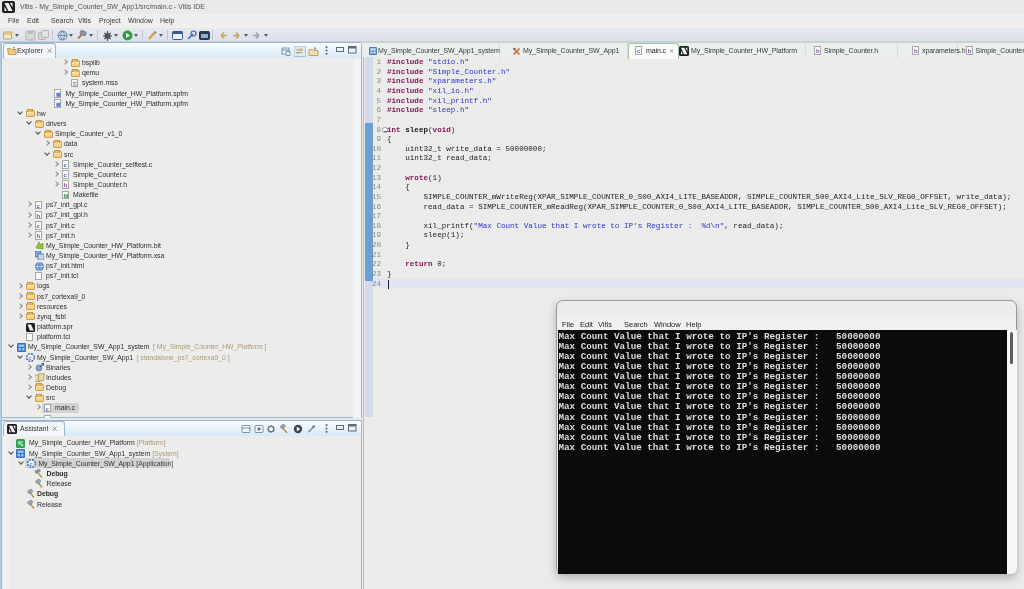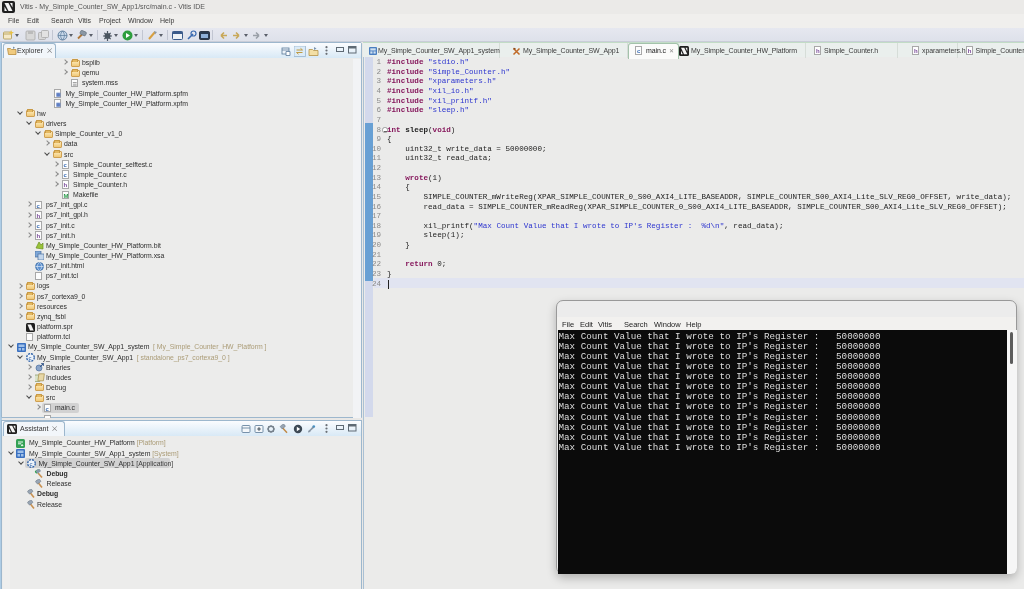--- a/index.html
+++ b/index.html
@@ -42,21 +42,21 @@
 .str{color:#2d35cf}
 #foldm{left:382px;top:127px;width:5.5px;height:5.5px;border:1px solid #9a9a9a;border-radius:50%;background:#fff}
 #foldm:before{content:"";position:absolute;left:1px;top:2.5px;width:3px;height:1px;background:#666}
 
 #tt{left:556px;top:300px;width:461px;height:274px;background:#ececec;border:1px solid #999;border-radius:7px 7px 7px 7px;box-shadow:0 4px 10px rgba(0,0,0,.25)}
 #ttbar{position:absolute;left:0;top:0;width:100%;height:16px;font-size:7.5px;color:#1c1c1c}
 #ttmenu{position:absolute;left:0;top:16px;width:100%;height:13px;background:#f2f1ef;font-size:7.5px;color:#1c1c1c}
 #ttblack{position:absolute;left:1px;top:29px;width:449px;height:244px;background:#0b0b0b}
 #ttscroll{position:absolute;left:450px;top:29px;width:10px;height:244px;background:#f6f6f6;border-radius:0 0 6px 0}
 #ttthumb{position:absolute;left:3px;top:2px;width:3px;height:32px;background:#5c5c5c;border-radius:2px}
-#ttext{position:absolute;left:0.5px;top:1.5px;color:#dedede;font-family:"Liberation Mono",monospace;font-size:9.25px;line-height:10.12px;font-weight:normal;white-space:pre}
+#ttext{position:absolute;left:0.5px;top:1.5px;color:#dedede;font-family:"Liberation Mono",monospace;font-size:9.25px;line-height:10.12px;font-weight:bold;white-space:pre}
 </style></head><body>
 <div id="stage">
     <div class="abs" style="left:0;top:42px;width:1.5px;height:547px;background:#aecde6"></div>
 
 <div class="abs" id="titlebar">
   <svg class="abs" style="left:2px;top:1px" width="13" height="12">
         <rect x="0" y="0" width="13" height="12" rx="2" fill="#1f1f1f"></rect>
         <path d="M2.5 2 L6.5 2 L10.5 10 L6.5 10 Z" fill="#f5f5f5"></path>
         <path d="M8 2 L10.5 2 L10.5 6.5 Z" fill="#f5f5f5"></path>
         <path d="M2.5 10 L2.5 5.5 L5 10 Z" fill="#f5f5f5"></path>

